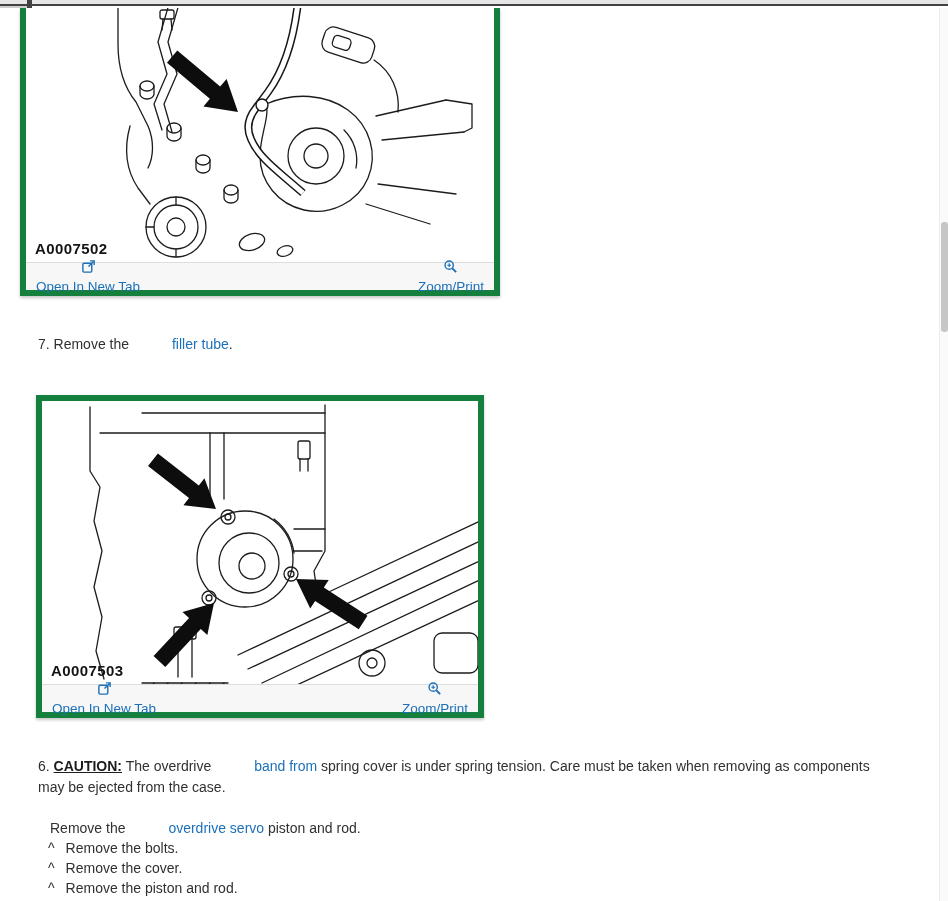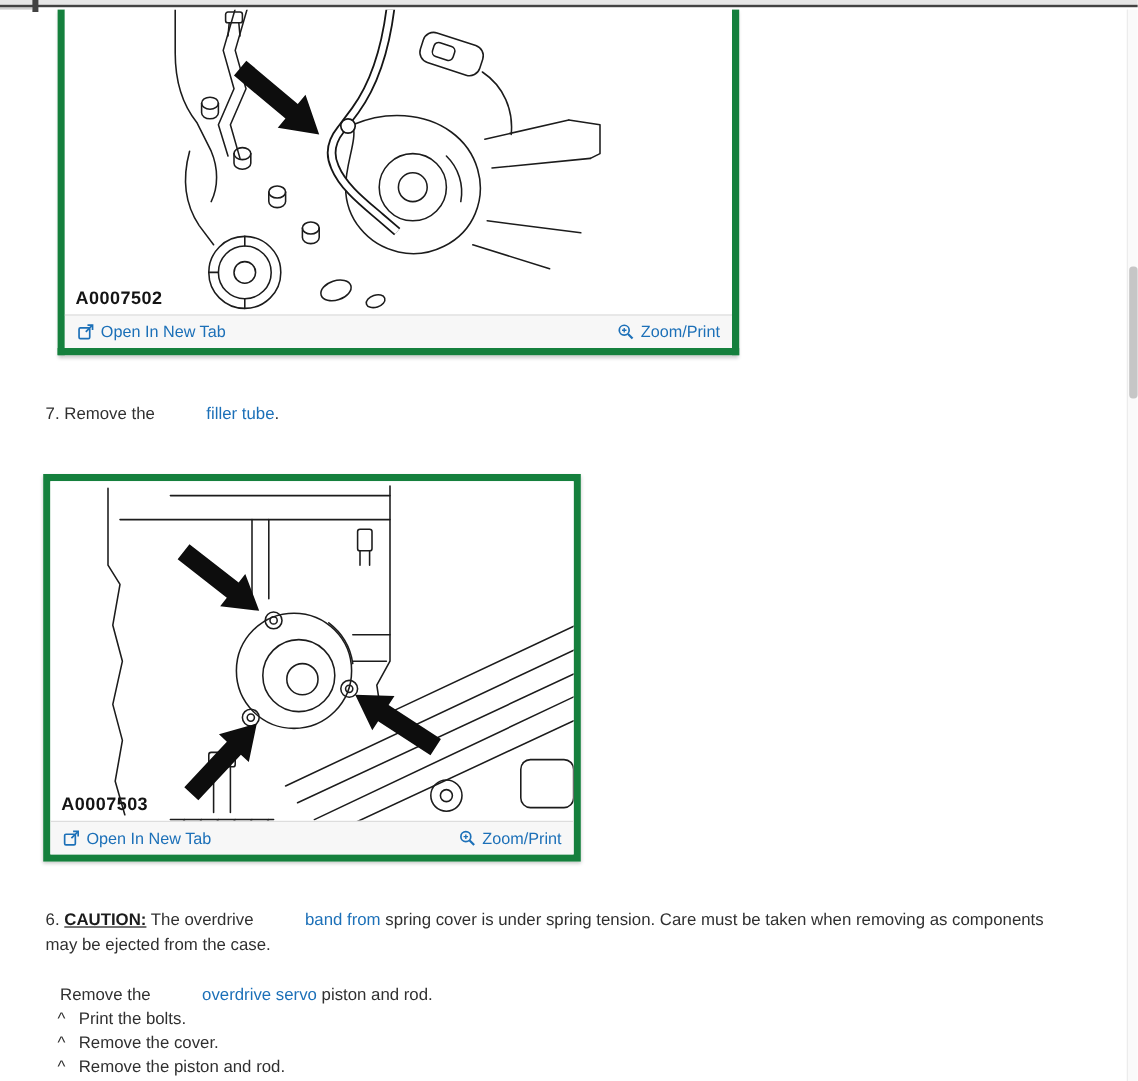--- a/index.html
+++ b/index.html
@@ -21,31 +21,31 @@
 
   
   .scrollbar { position:absolute; right:0; top:8px; width:9px; height:893px;
     background:#fafafa; border-left:1px solid #ececec; }
   .scroll-thumb { position:absolute; left:1px; top:214px; width:7px; height:110px;
     background:#c6c6c6; border-radius:3px; }
 
   
   .figure { position:absolute; background:#fff; border:6px solid #15803d;
     box-shadow:0 2px 3px rgba(0,0,0,0.22); }
-  .fig1 { left:48px; top:8px; width:568px; height:288px; border-top:none; }
+  .fig1 { left:20px; top:8px; width:480px; height:288px; border-top:none; }
   .fig2 { left:36px; top:395px; width:448px; height:323px; }
   .fig-img { position:absolute; left:0; top:0; right:0; bottom:28px; overflow:hidden; background:#fff; }
   .fig-img svg { position:absolute; left:0; top:0; }
   .fig-label { position:absolute; left:9px; bottom:5px; font-weight:bold; font-size:15px;
     letter-spacing:0.4px; color:#141414; }
   .fig-footer { position:absolute; left:0; right:0; bottom:0; height:28px;
     background:#f7f7f7; border-top:1px solid #ddd;
     display:flex; justify-content:space-between; align-items:center; padding:0 10px; }
   .fig-link { display:inline-flex; align-items:center; gap:5px;
-    color:#1c70b8; text-decoration:none; font-size:13.5px; cursor:pointer; }
+    color:#1c70b8; text-decoration:none; font-size:13.5px; cursor:pointer;flex-direction:column; }
   .fig-link svg { width:15px; height:15px; display:block; }
 
   
   .step { position:absolute; font-size:14px; line-height:21px; color:#303030; }
   .step5 { left:38px; top:334px; }
   .step6 { left:36px; top:756px; width:852px; padding-left:2px; }
   .inline-link { color:#1c70b8; text-decoration:none; cursor:pointer;margin-left:39px; }
   .caution { font-weight:bold; color:#1c1c1c;text-decoration:underline; }
   .remove-line { position:absolute; left:50px; top:818px; font-size:14px; line-height:20px; }
   .bullets { position:absolute; left:48px; top:838px; font-size:14px; }
@@ -198,21 +198,21 @@
     </div>
   </div>
 
   <p class="step step6"><span>6. </span><span class="caution">CAUTION:</span><span> The overdrive </span><a class="inline-link" href="#">band from</a><span> spring cover is under spring tension. Care must be taken when removing as components may be ejected from the case.</span></p>
 
   <p class="remove-line"><span>Remove the </span><a class="inline-link" href="#">overdrive servo</a><span> piston and rod.</span></p>
 
   <div class="bullets">
     <div class="bullet">
       <span class="caret">^</span>
-      <span>Print the bolts.</span>
+      <span>Remove the bolts.</span>
     </div>
     <div class="bullet">
       <span class="caret">^</span>
       <span>Remove the cover.</span>
     </div>
     <div class="bullet">
       <span class="caret">^</span>
       <span>Remove the piston and rod.</span>
     </div>
   </div>

